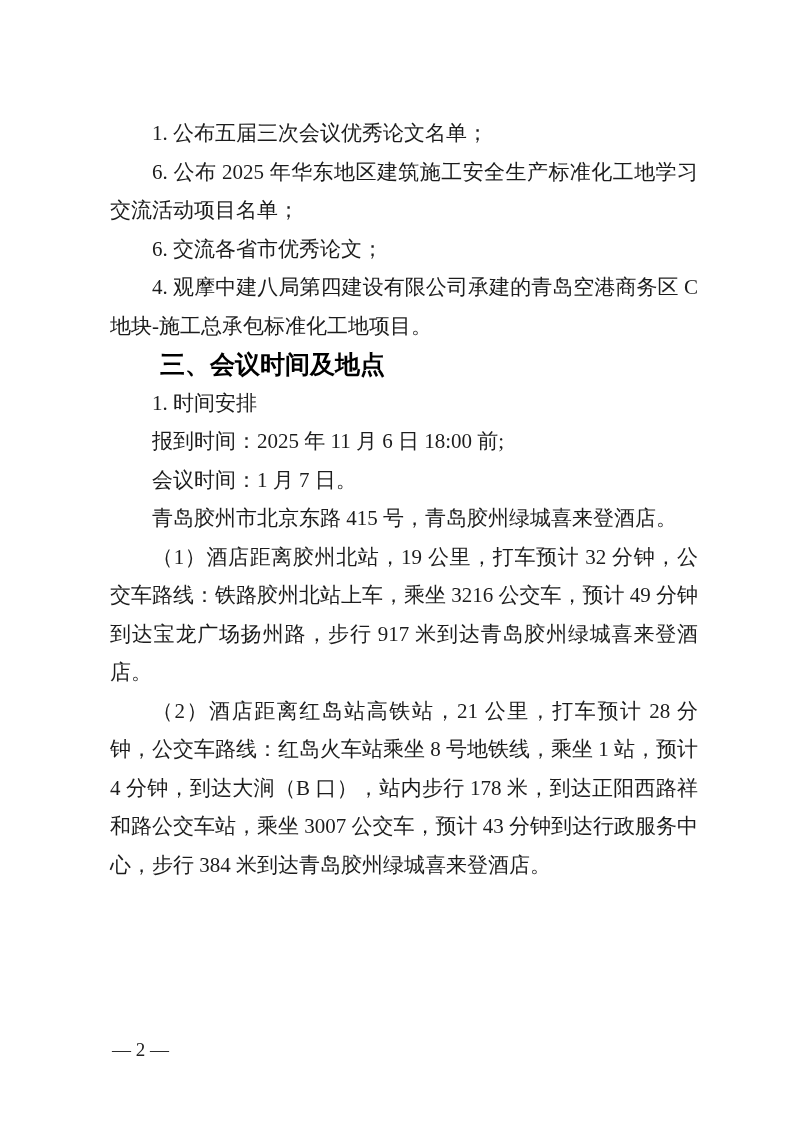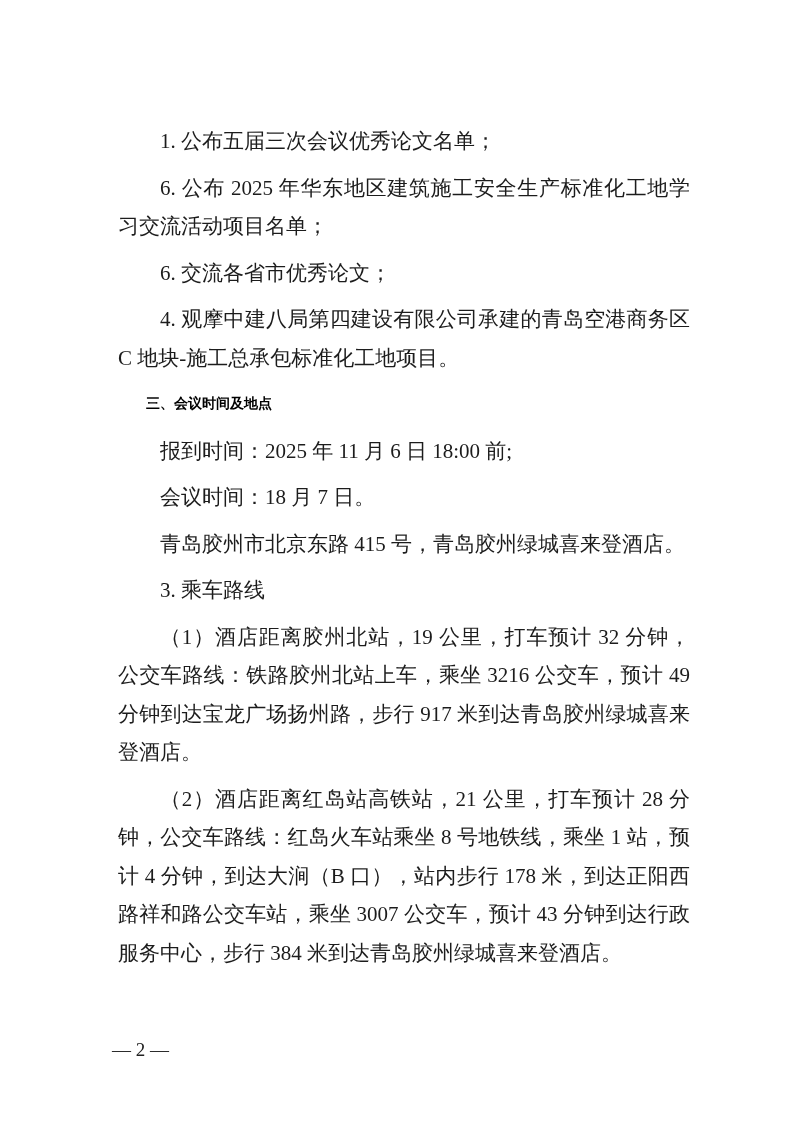--- a/index.html
+++ b/index.html
@@ -19,29 +19,29 @@
   .doc-body {
     position: absolute;
     left: 110px;
     top: 114px;
     width: 588px;
     font-size: 21px;
     line-height: 38.5px;
     text-align: justify;
   }
   .para {
-    margin: 8px;
+    margin: 0;
     padding: 0;
     text-indent: 2em;
   }
   .para.heading {
-    font-family: Liberation Serif, serif;
+    font-family: Liberation Sans, sans-serif;
     font-weight: 700;
     color: #000000;
-    font-size: 14px;
+    font-size: 25px;
   }
   .page-footer {
     position: absolute;
     left: 112px;
     top: 1037px;
     font-size: 19px;
     line-height: 26px;
     color: #222222;
     font-family: "Liberation Serif", "DejaVu Serif", serif;
   }
@@ -49,21 +49,21 @@
 </head>
 <body>
 
 <div class="page">
   <div class="doc-body">
       <p class="para">1. 公布五届三次会议优秀论文名单；</p>
       <p class="para">6. 公布 2025 年华东地区建筑施工安全生产标准化工地学习交流活动项目名单；</p>
       <p class="para">6. 交流各省市优秀论文；</p>
       <p class="para">4. 观摩中建八局第四建设有限公司承建的青岛空港商务区 C 地块-施工总承包标准化工地项目。</p>
       <p class="para heading">三、会议时间及地点</p>
+      <p class="para">1. 时间安排</p>
       <p class="para">报到时间：2025 年 11 月 6 日 18:00 前;</p>
-      <p class="para">会议时间：18 月 7 日。</p>
+      <p class="para">会议时间：1 月 7 日。</p>
       <p class="para">青岛胶州市北京东路 415 号，青岛胶州绿城喜来登酒店。</p>
-      <p class="para">3. 乘车路线</p>
       <p class="para">（1）酒店距离胶州北站，19 公里，打车预计 32 分钟，公交车路线：铁路胶州北站上车，乘坐 3216 公交车，预计 49 分钟到达宝龙广场扬州路，步行 917 米到达青岛胶州绿城喜来登酒店。</p>
       <p class="para">（2）酒店距离红岛站高铁站，21 公里，打车预计 28 分钟，公交车路线：红岛火车站乘坐 8 号地铁线，乘坐 1 站，预计 4 分钟，到达大涧（B 口），站内步行 178 米，到达正阳西路祥和路公交车站，乘坐 3007 公交车，预计 43 分钟到达行政服务中心，步行 384 米到达青岛胶州绿城喜来登酒店。</p>
     </div>
   <div class="page-footer">— 2 —</div>
 </div>
 
 </body></html>

